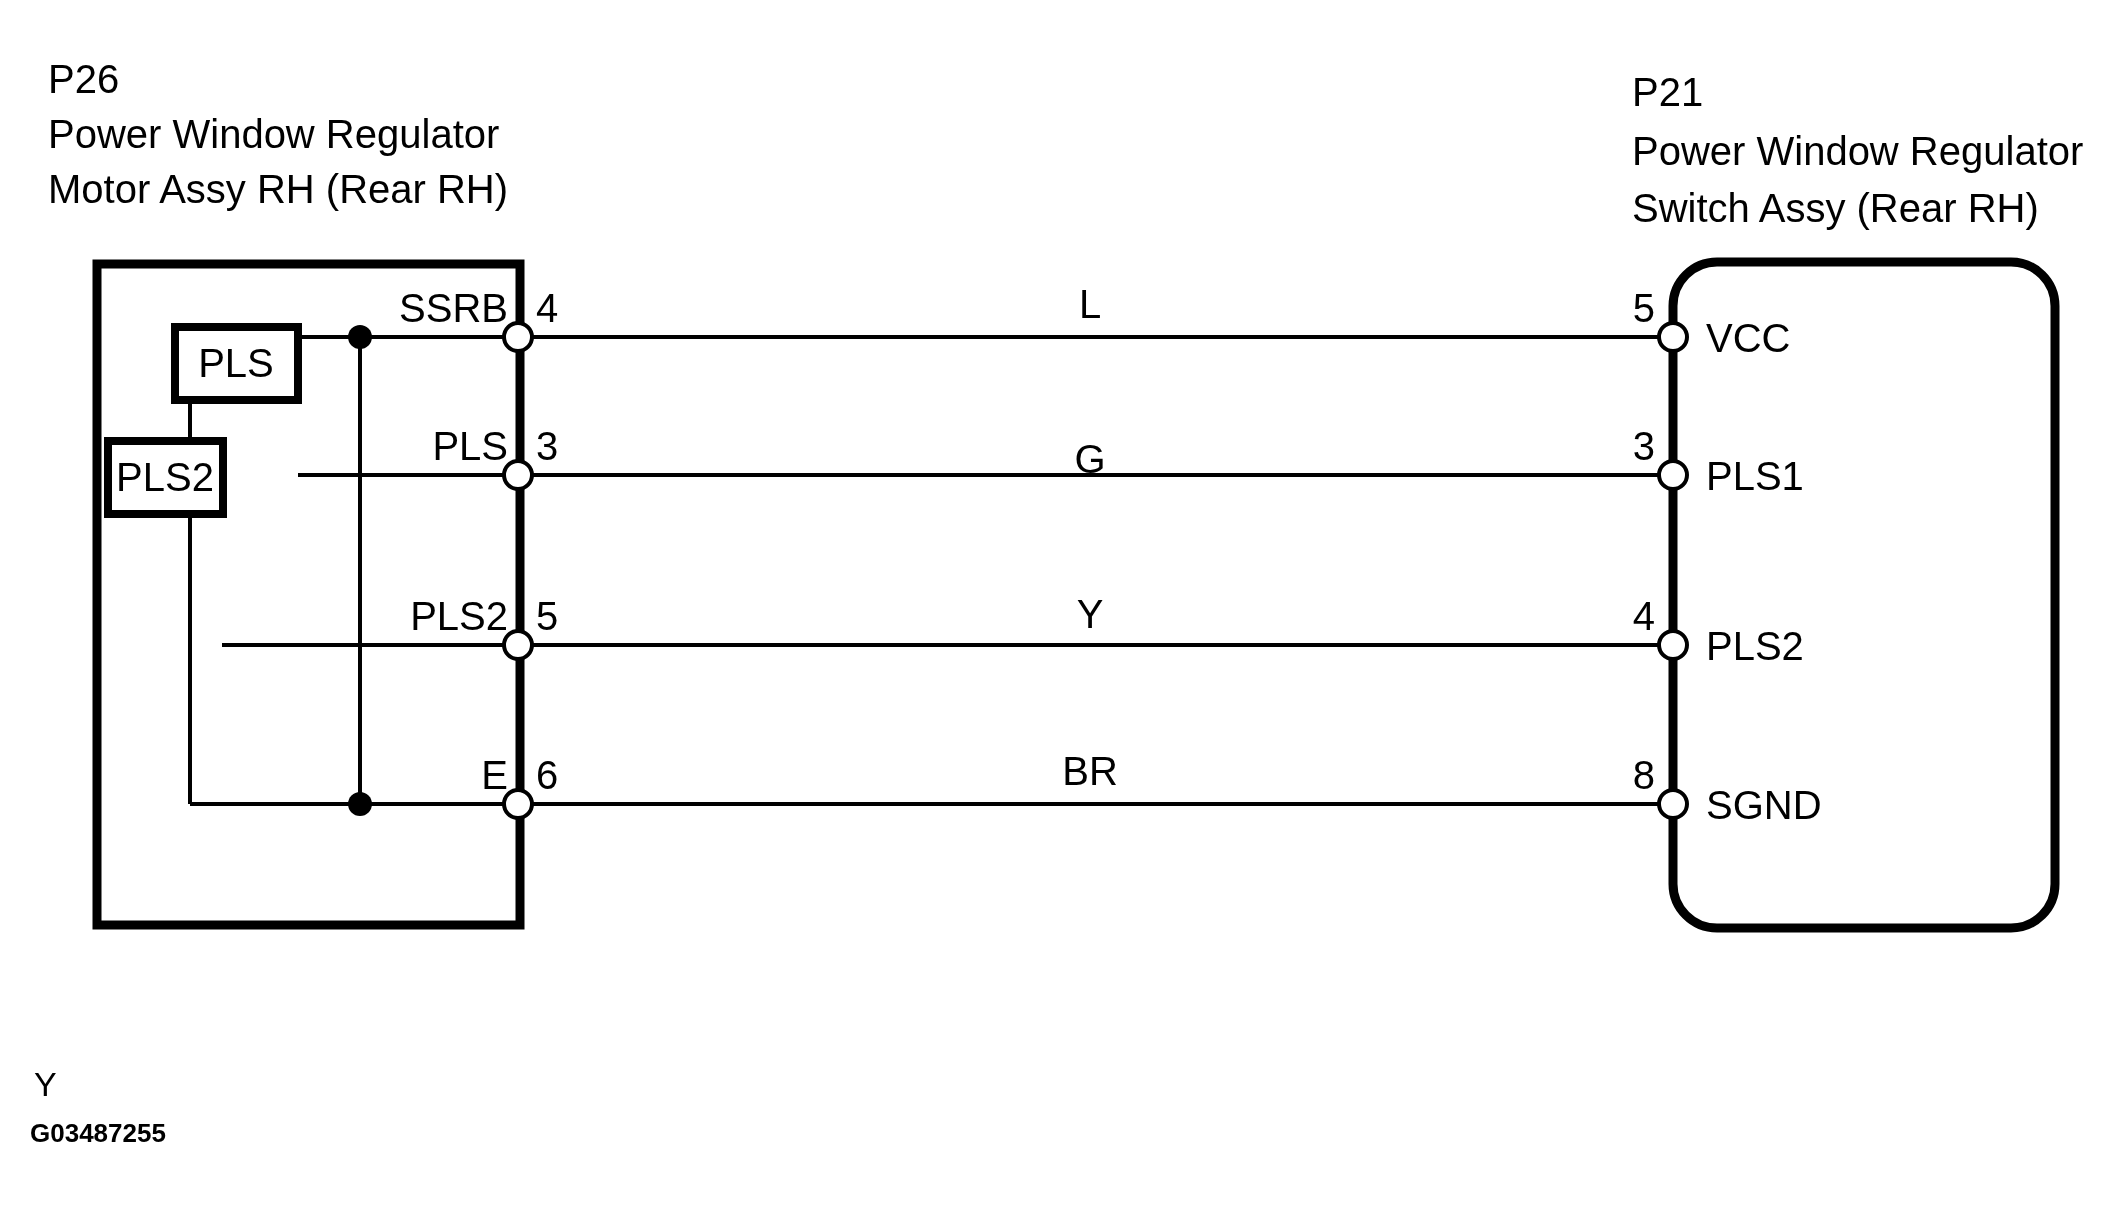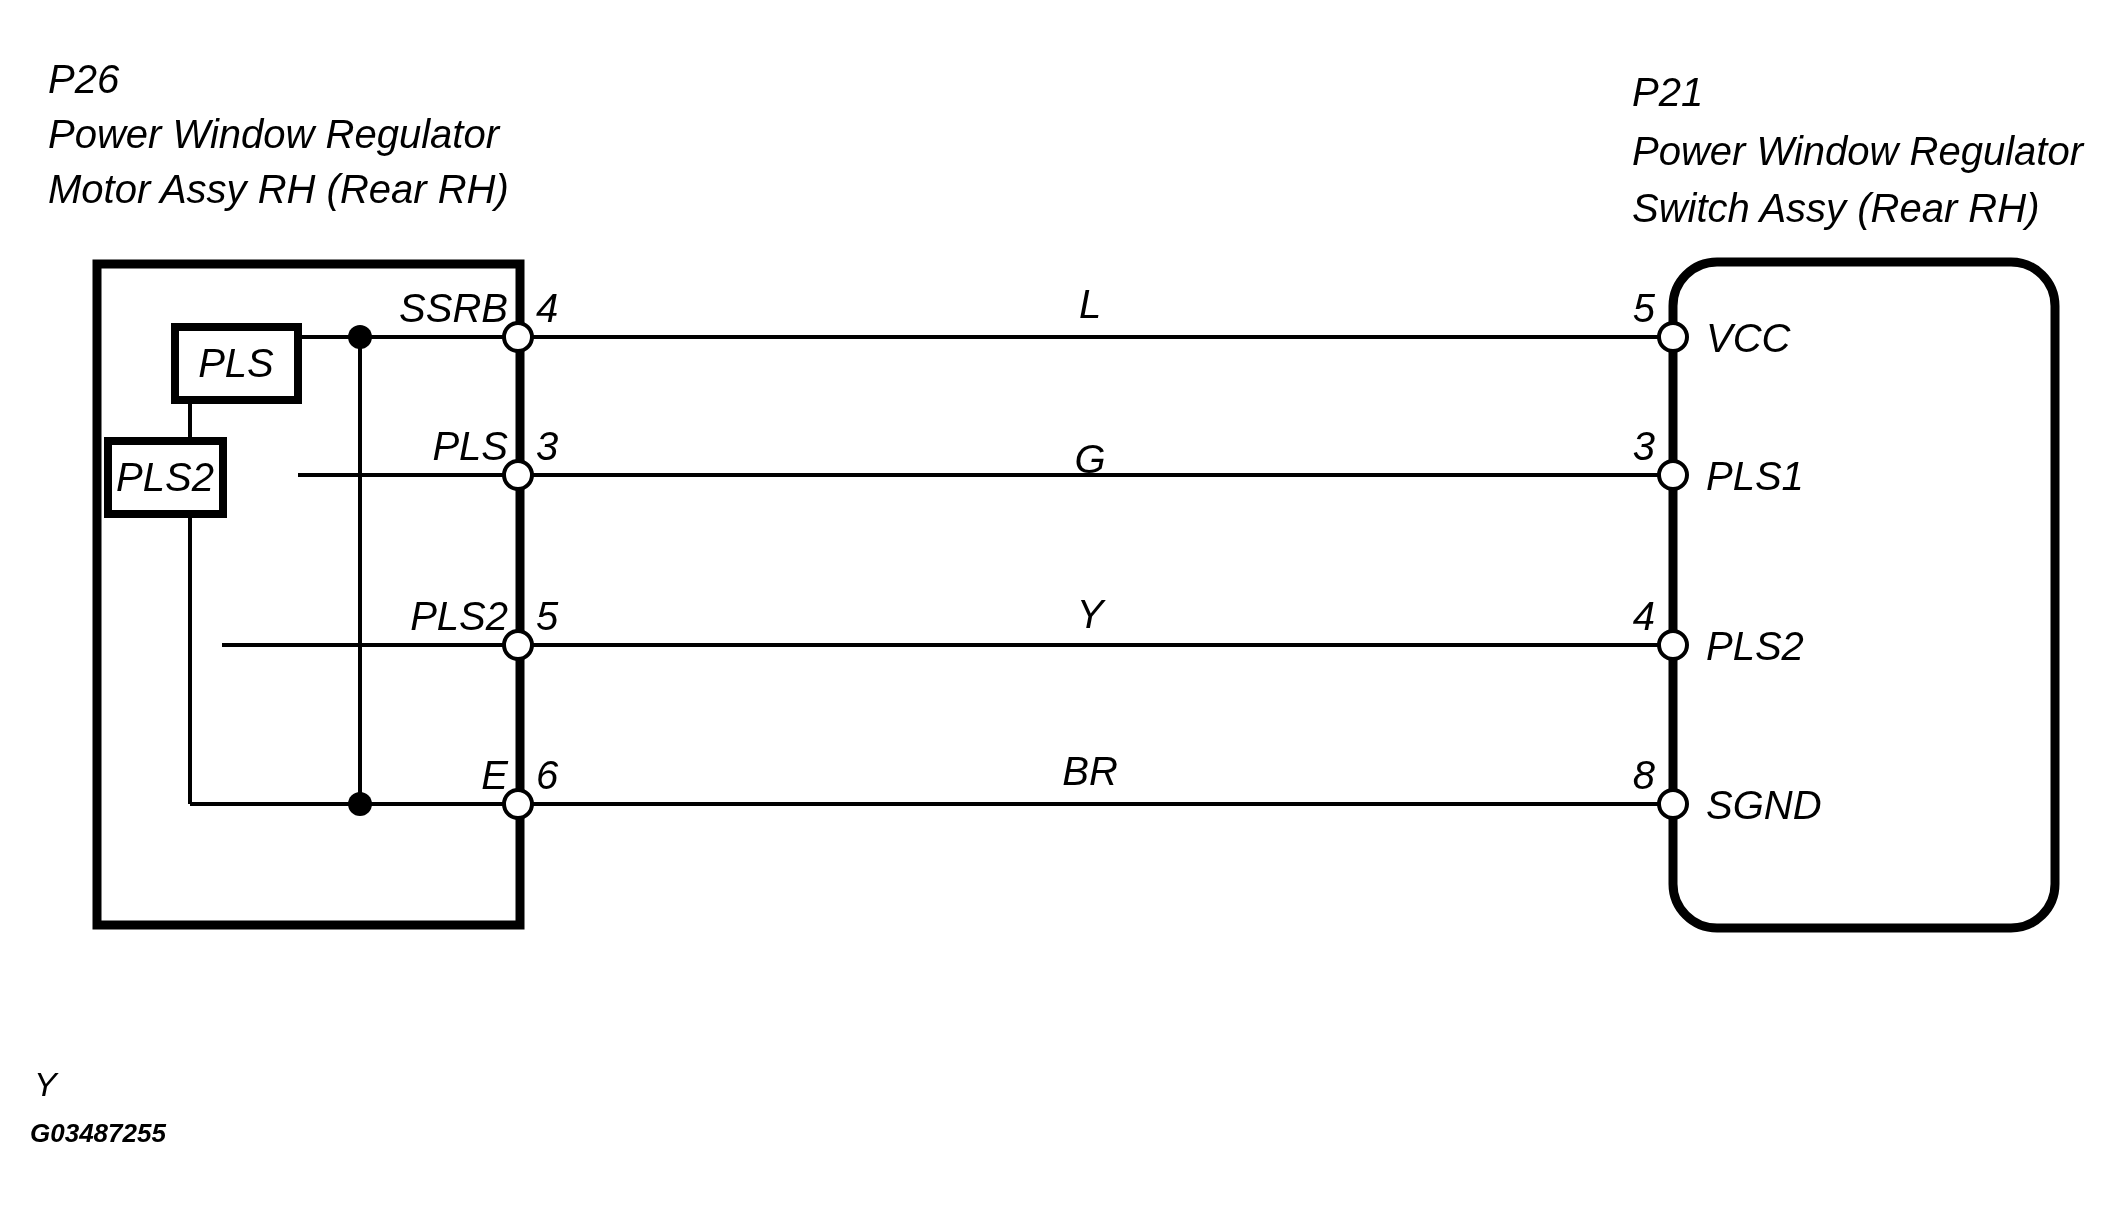--- a/index.html
+++ b/index.html
@@ -11,21 +11,20 @@
     width: 2124px;
     height: 1208px;
     font-family: "Liberation Sans", sans-serif;
     color: #000000;
     overflow: hidden;
   }
   #diagram-root {
     position: relative;
     width: 2124px;
     height: 1208px;
-    font-style: italic;
   }
   svg#wiring-svg {
     position: absolute;
     left: 0;
     top: 0;
     width: 2124px;
     height: 1208px;
     display: block;
   }
   .hdr-text {

